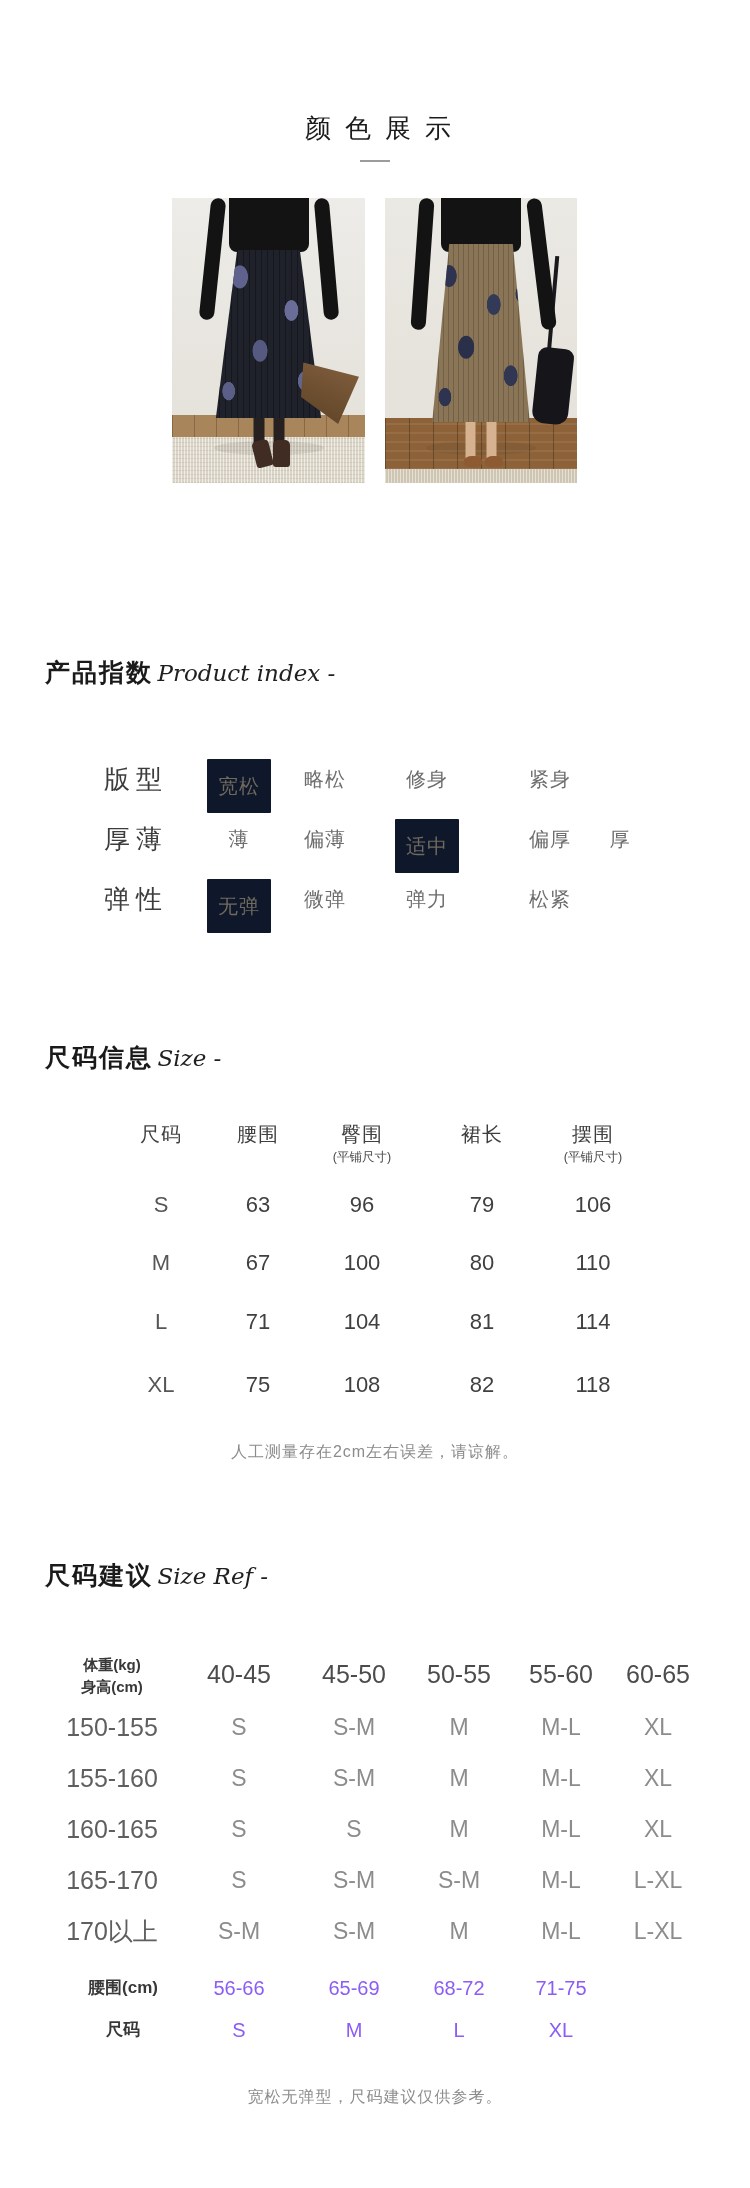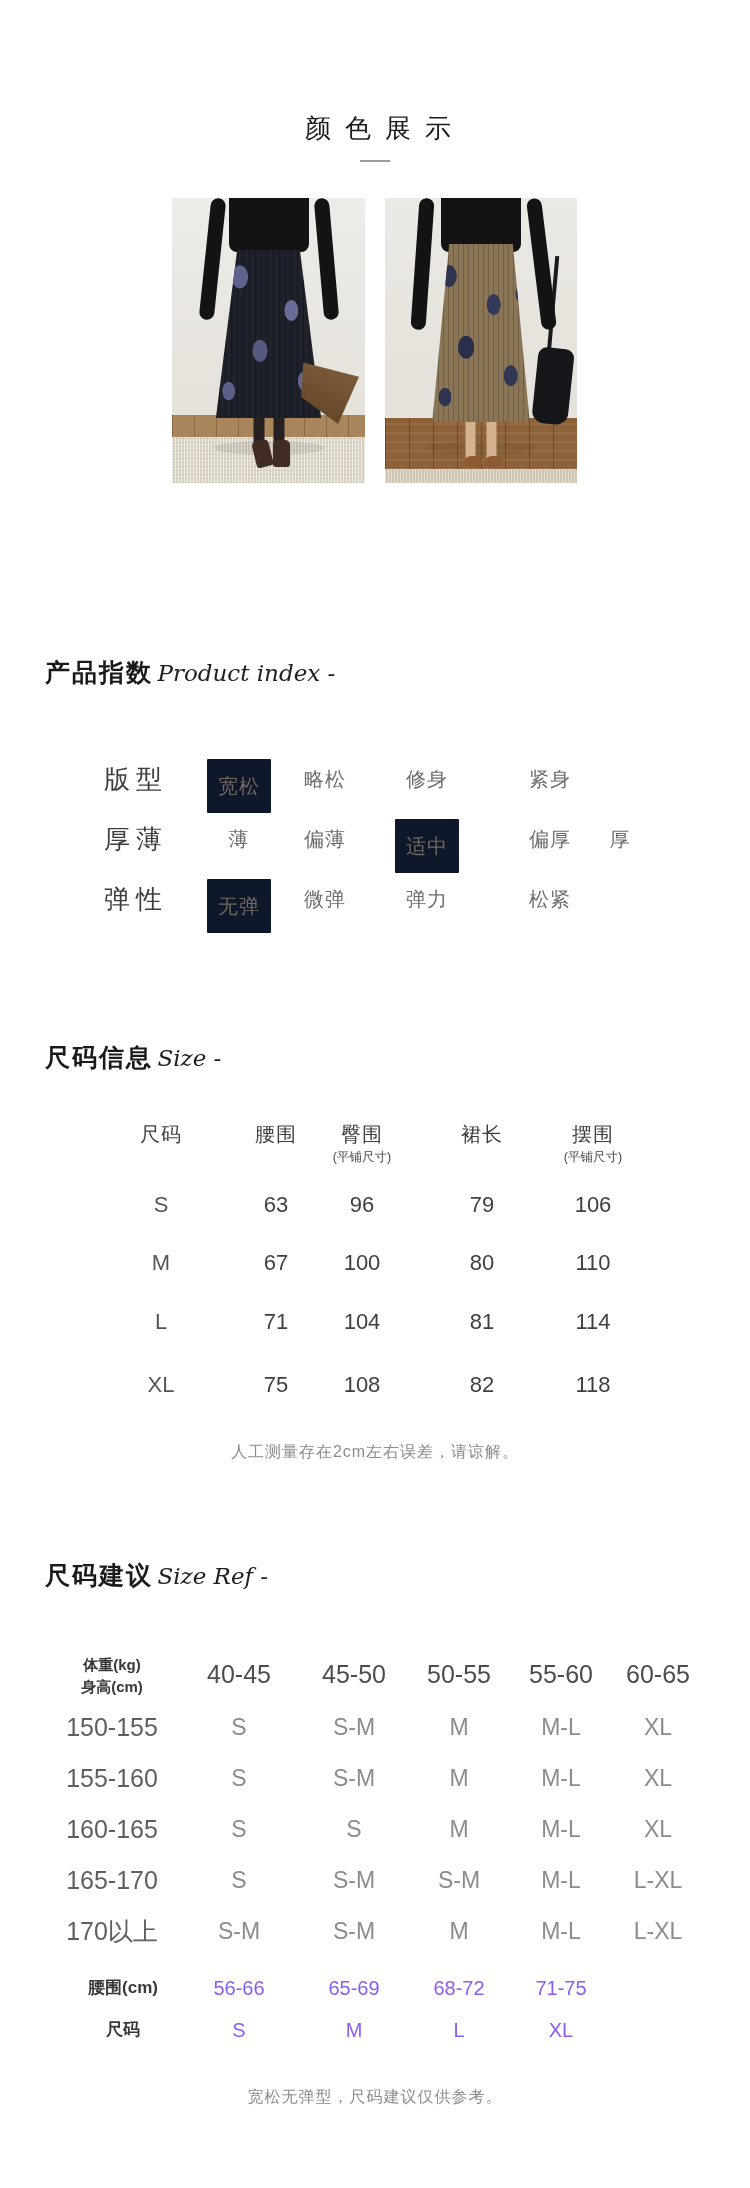--- a/index.html
+++ b/index.html
@@ -77,21 +77,21 @@
   .pi-row{left:0;width:750px;height:40px;line-height:40px;}
   #pi-row-0{top:759px;}
   #pi-row-1{top:819px;}
   #pi-row-2{top:879px;}
   .pi-label{position:absolute;left:104px;font-size:26px;font-weight:500;color:#3c3c3c;letter-spacing:6px;}
   .opt{position:absolute;transform:translateX(-50%);font-size:20px;color:#6d6d6d;letter-spacing:1px;white-space:nowrap;}
   .opt[data-hl="true"]{background:#0f172a;color:#6f6a60;padding:7px 11px;border-radius:1px;}
   .oc1{left:239px;}.oc2{left:325px;}.oc3{left:427px;}.oc4{left:536px;margin-left:14px;}.oc5{left:620px;}
   
   .si-col{position:absolute;transform:translateX(-50%);text-align:center;white-space:nowrap;}
-  .sic0{left:161px;}.sic1{left:276px;}.sic2{left:362px;}.sic3{left:482px;}.sic4{left:593px;}
+  .sic0{left:161px;}.sic1{left:258px;}.sic2{left:362px;}.sic3{left:482px;}.sic4{left:593px;}
   .si-head{top:1120px;height:28px;line-height:28px;font-size:20px;font-weight:500;color:#3f3f3f;letter-spacing:1px;}
   .si-sub{top:1148px;height:18px;line-height:18px;font-size:12.5px;color:#484848;}
   .si-row{left:0;width:750px;height:30px;line-height:30px;}
   #si-row-0{top:1190px;}
   #si-row-1{top:1248px;}
   #si-row-2{top:1307px;}
   #si-row-3{top:1370px;}
   .si-size{font-size:22px;color:#565656;}
   .si-val{font-size:22px;color:#404040;}
   .note{left:0;width:750px;text-align:center;font-size:16px;color:#8c8c8c;letter-spacing:1px;}

